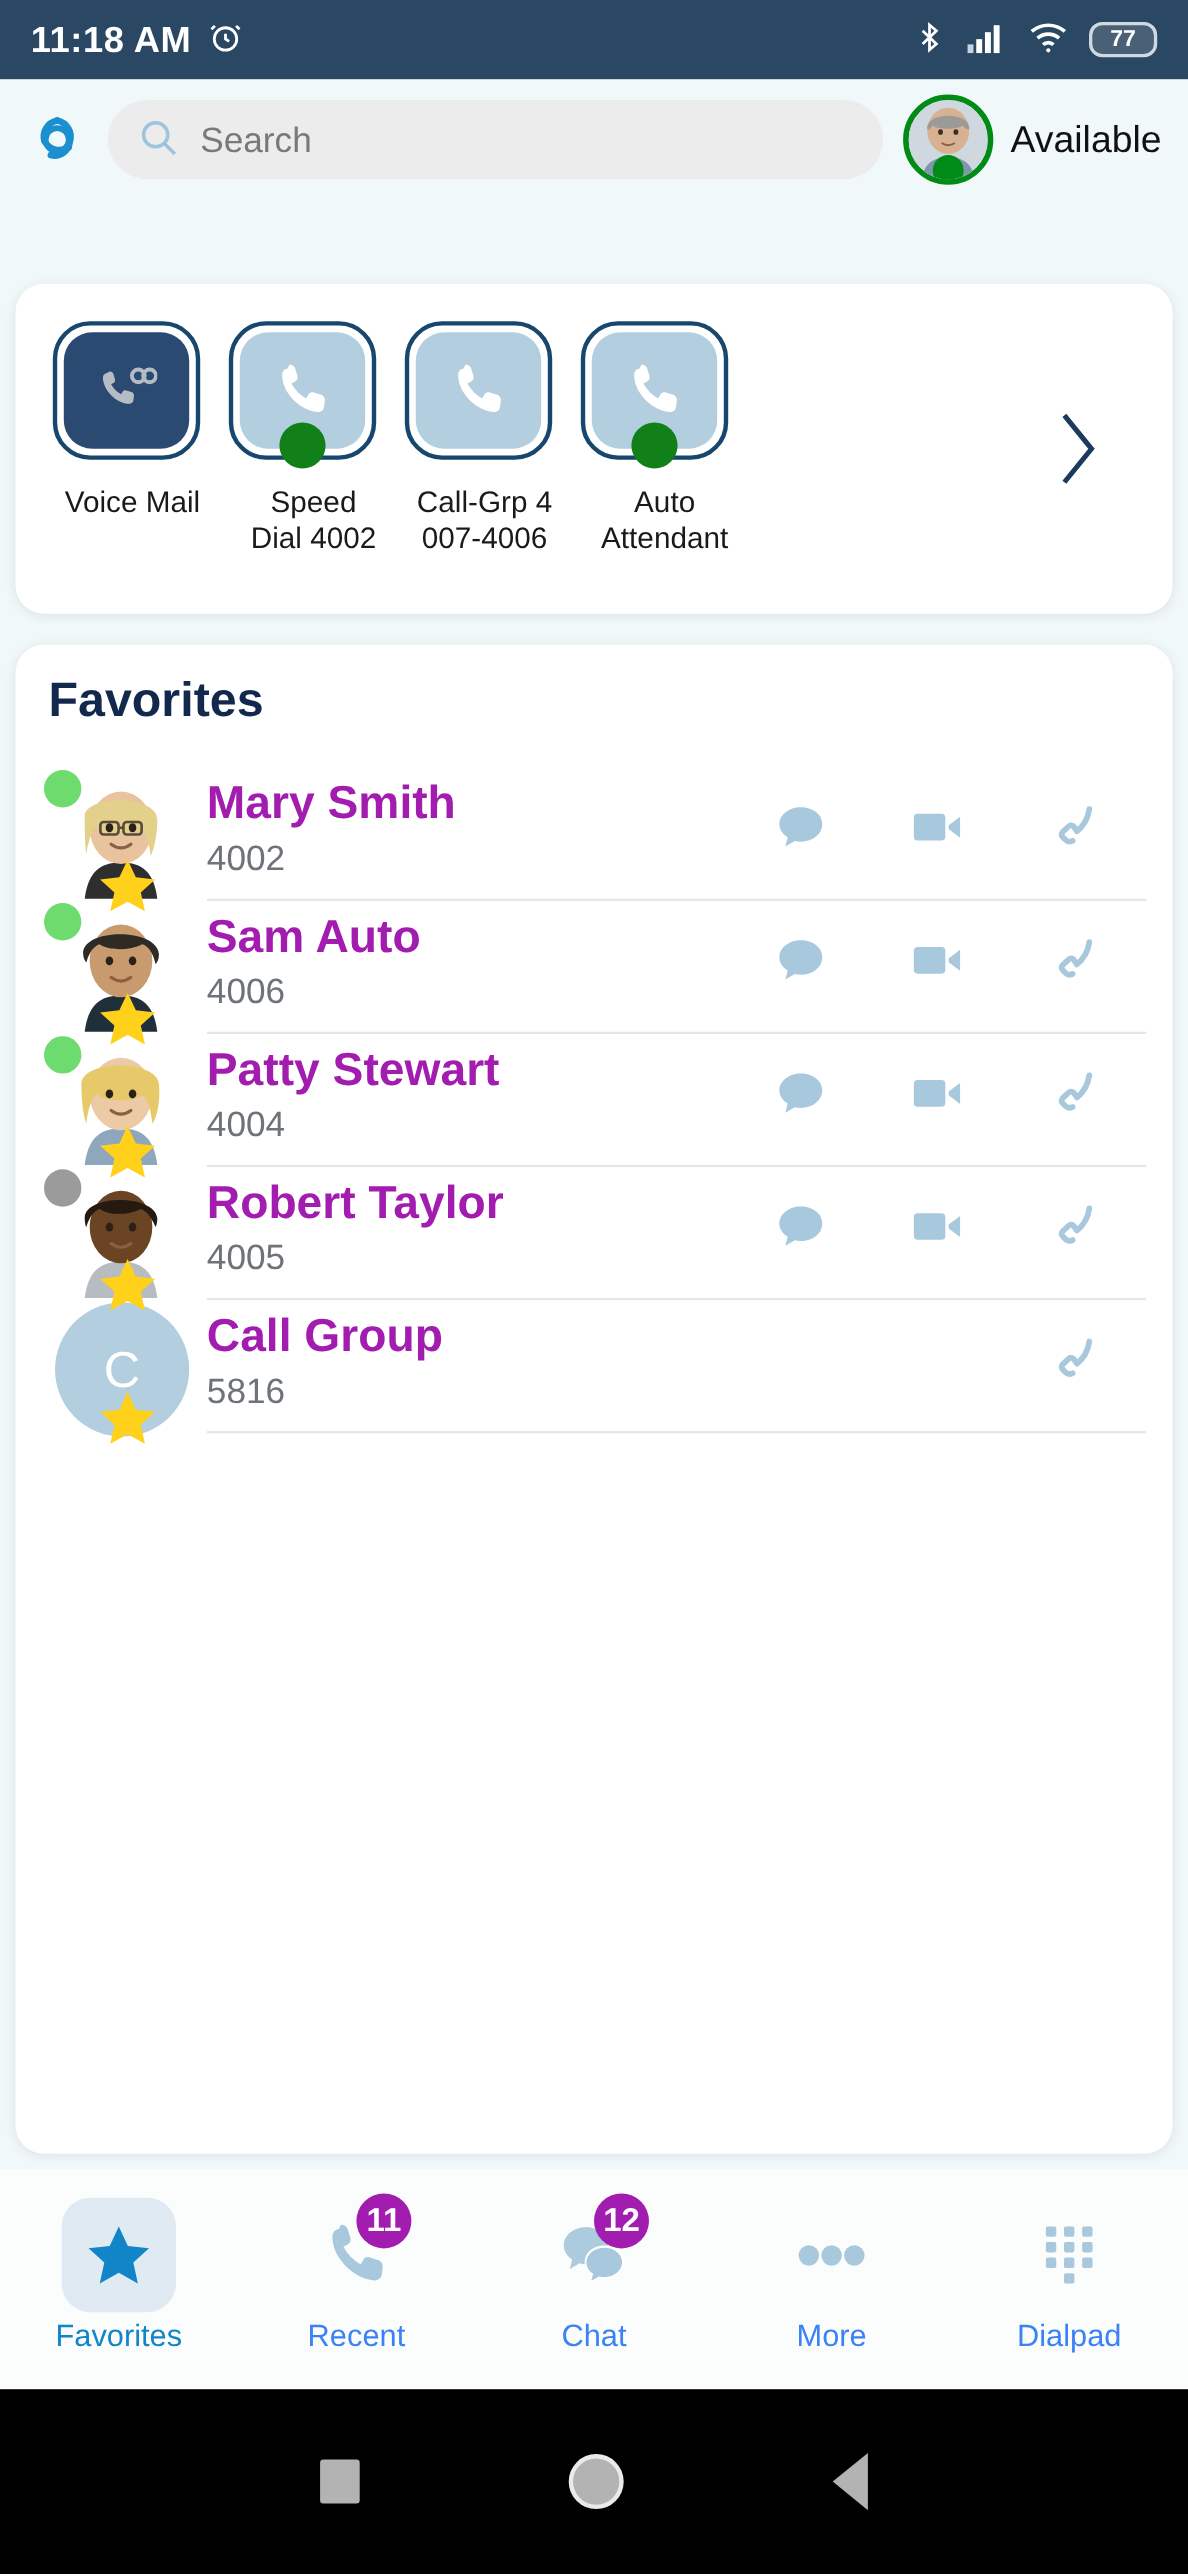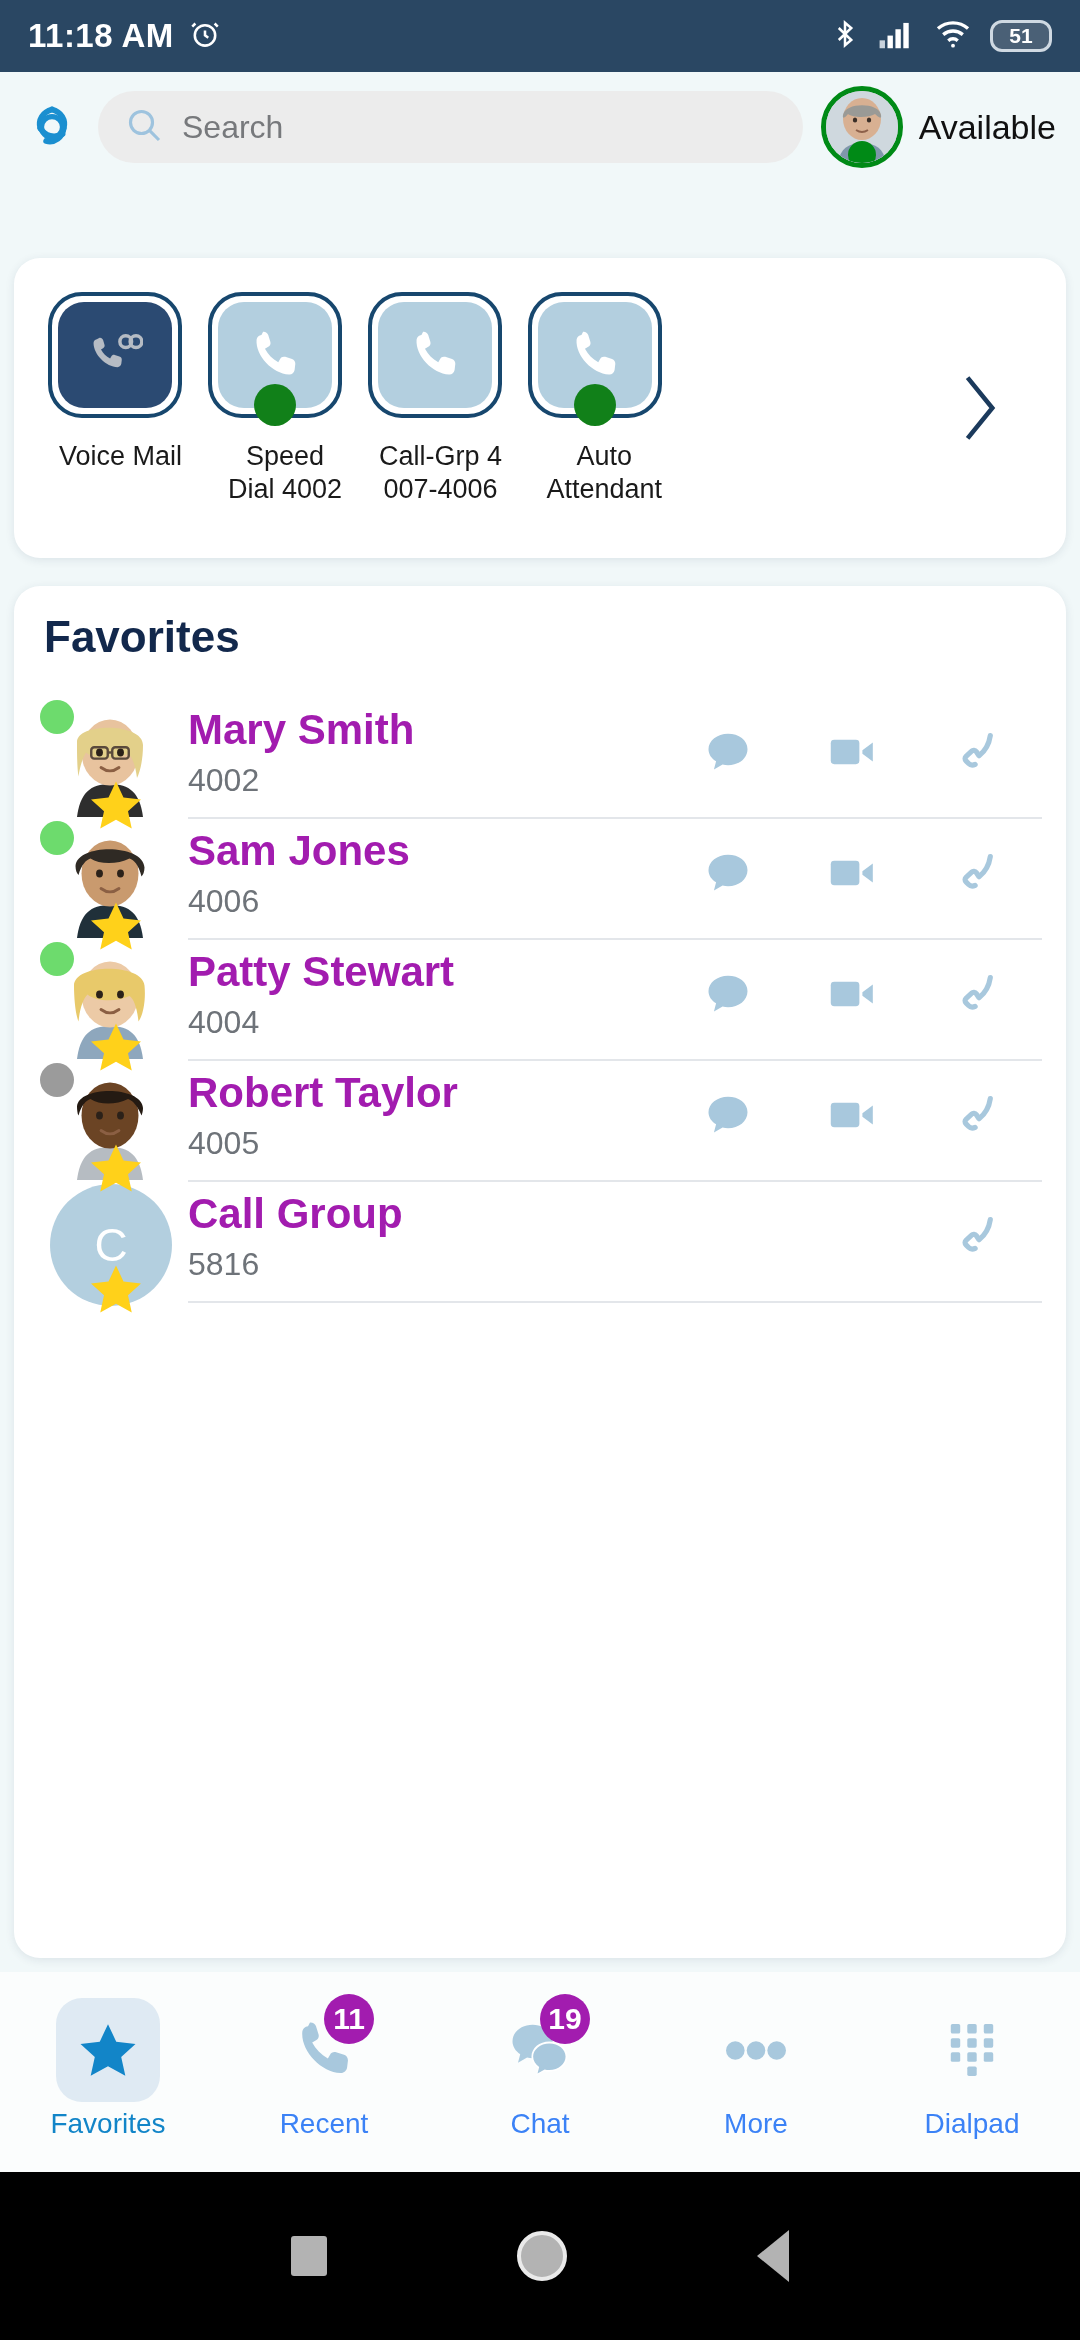--- a/index.html
+++ b/index.html
@@ -195,21 +195,21 @@
         </svg>
       </span>
       <span>
         <svg width="38" height="32" viewBox="0 0 24 20" fill="none" stroke="#fff" stroke-width="2.1">
           <path d="M2.5 6.6C5.2 4.2 8.5 3 12 3s6.8 1.2 9.5 3.6"></path>
           <path d="M5.8 10.4C7.6 8.9 9.7 8.1 12 8.1s4.4.8 6.2 2.3"></path>
           <path d="M9 14.2c.9-.8 1.9-1.2 3-1.2s2.1.4 3 1.2"></path>
           <circle cx="12" cy="17.4" r="1.2" fill="#fff" stroke="none"></circle>
         </svg>
       </span>
-      <span class="sb-battery">51</span>
+      <span class="sb-battery">77</span>
     </div>
   </div>
 
   <div class="header">
     <span class="logo">
       <svg viewBox="0 0 48 48" width="56" height="56">
         <g fill="none" stroke="#1b8fd0" stroke-width="5" stroke-linecap="round">
           <path d="M24 9c-8 2-12 9-10 16"></path>
           <path d="M24 9c8 2 12 9 10 16"></path>
           <path d="M14 25c4 7 12 9 19 5"></path>
@@ -371,21 +371,21 @@
     <ellipse cx="43" cy="33" rx="2.3" ry="2.7" fill="#2b2119"></ellipse>
 
     <path d="M30 43q6 4.5 12 0" stroke="#8b5f43" stroke-width="1.9" fill="none" stroke-linecap="round"></path>
   </svg></div>
             <div class="pres online"></div>
             <div class="star"><svg width="60" height="60" viewBox="0 0 24 24" fill="#ffd11a">
         <path d="M12 2.6 15 9l7 .8-5.2 4.7 1.5 6.9L12 17.9 5.7 21.4l1.5-6.9L2 9.8 9 9z"></path>
       </svg></div>
           </div>
      <div class="row-main">
-       <div class="c-name">Sam Jones</div>
+       <div class="c-name">Sam Auto</div>
        <div class="c-ext">4006</div>
        <div class="divider"></div>
        <div class="row-actions">
               <div class="act">
                 <svg width="52" height="52" viewBox="0 0 24 24" fill="#a8c8dd">
         <path d="M12 3.6c-5 0-9 3.2-9 7.1 0 2.3 1.4 4.3 3.5 5.6l-1 3.8 4-2.3c.8.2 1.6.3 2.5.3 5 0 9-3.2 9-7.4S17 3.6 12 3.6z"></path>
       </svg>
               </div>
               <div class="act">
                 <svg width="52" height="52" viewBox="0 0 24 24" fill="#a8c8dd">
@@ -525,21 +525,21 @@
      </div>
      <div class="tab-label ">Recent</div>
       </div>
       <div class="tab">
         <div class="tab-ico ">
        <svg width="66" height="66" viewBox="0 0 24 24" fill="#a8c8dd">
         <path d="M9.3 2.8C5.2 2.8 2 5.5 2 8.8c0 1.9 1.1 3.6 2.8 4.7l-.8 3.1 3.3-1.9c.6.2 1.3.3 2 .3 4.1 0 7.3-2.7 7.3-6.2S13.4 2.8 9.3 2.8z" opacity=".95"></path>
         <path d="M15.4 8.9c-3.6 0-6.5 2.4-6.5 5.5 0 1.7.9 3.2 2.4 4.2l-.7 2.7 3-1.6c.6.1 1.2.2 1.8.2 3.6 0 6.6-2.4 6.6-5.5s-3-5.5-6.6-5.5z" fill="#ffffff"></path>
         <path d="M15.4 9.6c-3.3 0-5.9 2.2-5.9 4.8 0 1.5.8 2.9 2.2 3.8l-.6 2.3 2.6-1.4c.5.1 1.1.2 1.7.2 3.3 0 5.9-2.2 5.9-4.9s-2.6-4.8-5.9-4.8z" fill="#a8c8dd"></path>
       </svg>
-       <div class="badge">19</div>
+       <div class="badge">12</div>
      </div>
      <div class="tab-label ">Chat</div>
       </div>
       <div class="tab">
         <div class="tab-ico ">
        <svg width="62" height="25" viewBox="0 0 36 14" fill="#a8c8dd">
         <circle cx="6" cy="7" r="5.4"></circle>
             <circle cx="18" cy="7" r="5.4"></circle>
             <circle cx="30" cy="7" r="5.4"></circle>
       </svg>

